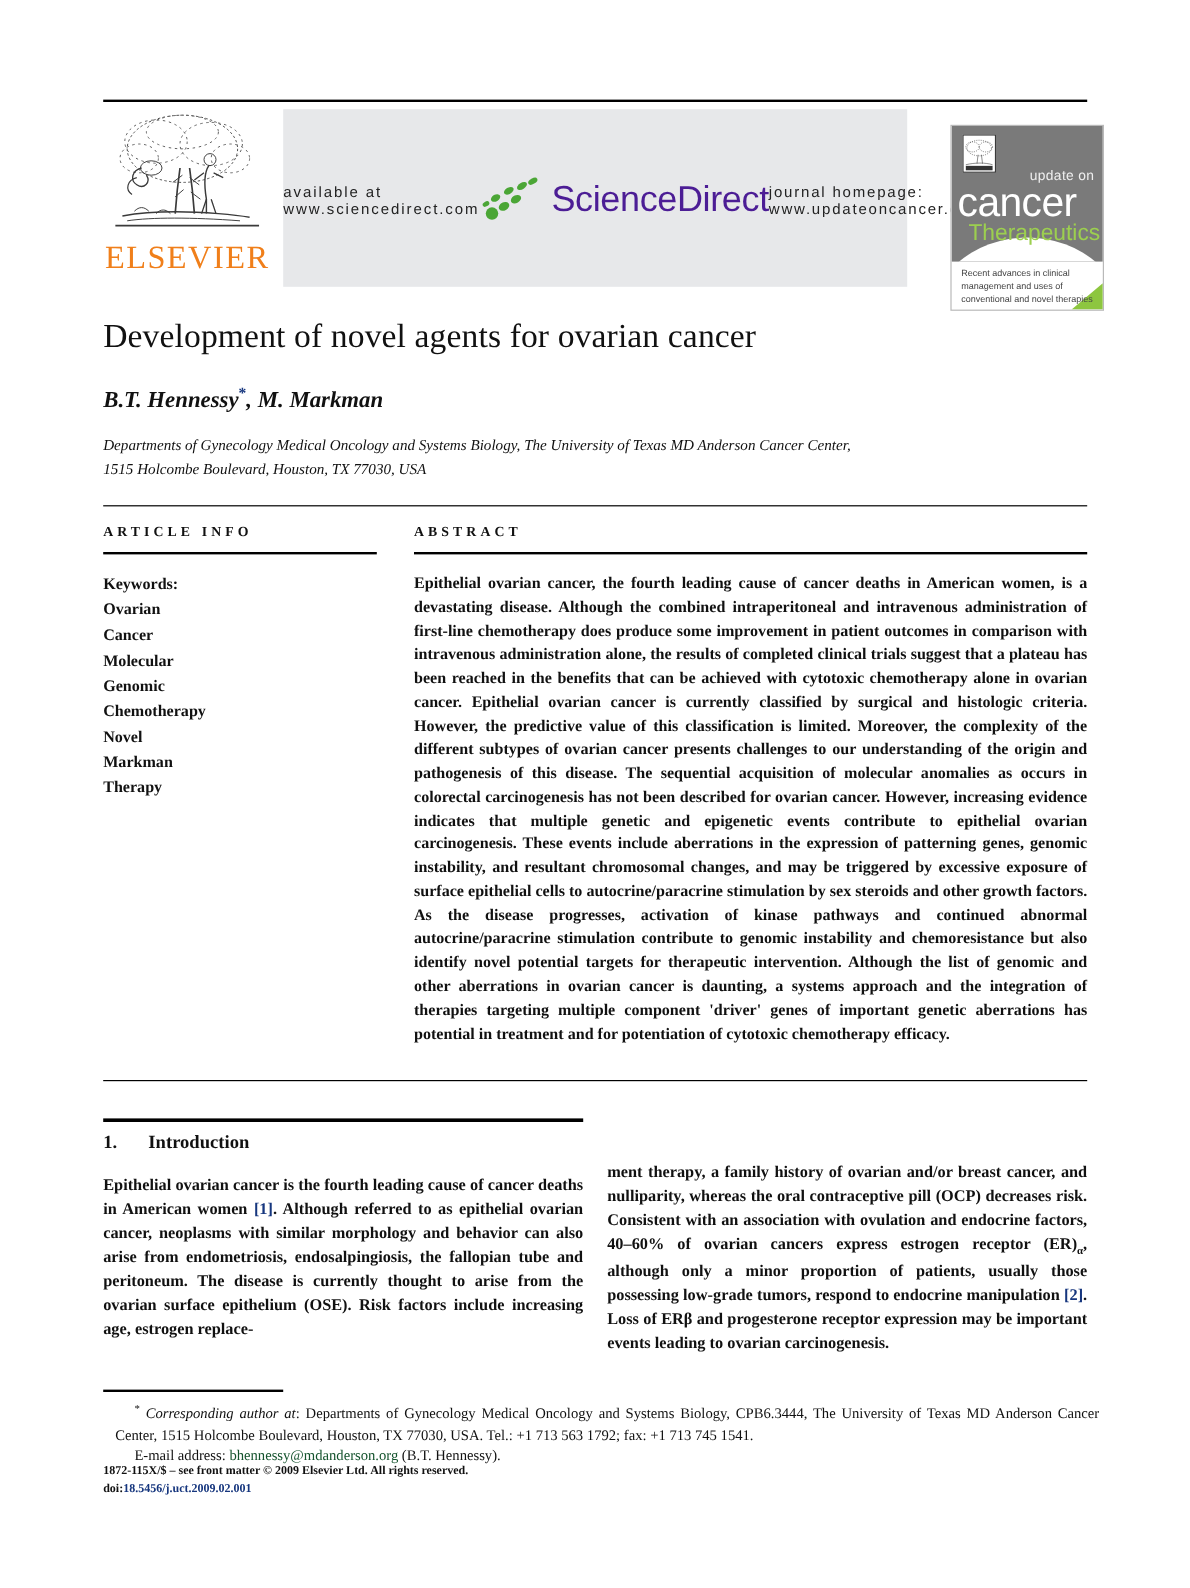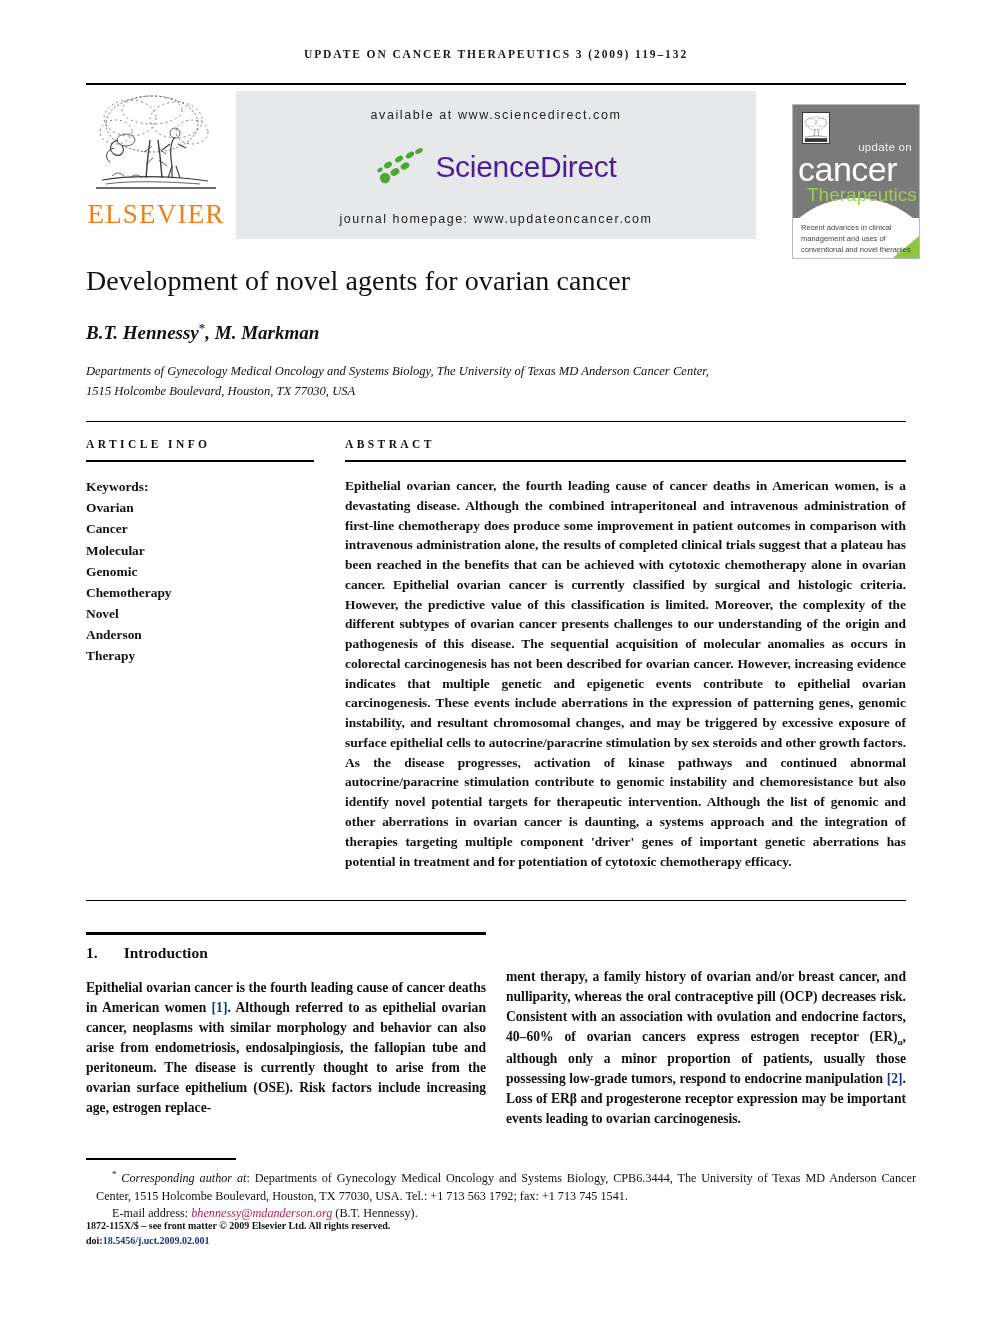--- a/index.html
+++ b/index.html
@@ -79,21 +79,21 @@
     margin-top: 1px;
   }
   .sd-banner {
     position: absolute;
     left: 150px;
     top: 3px;
     width: 520px;
     height: 148px;
     background: #e7e8ea;
     display: flex;
-    flex-direction: column;
+    flex-direction: row;
     align-items: center;
     justify-content: space-between;
     padding: 17px 0 13px 0;
     box-sizing: border-box;
   }
   .sd-available {
     font-family: "Liberation Sans", sans-serif;
     font-size: 12.5px;
     letter-spacing: 1.6px;
     color: #222;
@@ -381,40 +381,39 @@
     width: 820px;
     font-family: "Liberation Serif", serif;
     font-size: 12.2px;
     line-height: 1.45;
     color: #111;
     text-align: justify;
   }
   .footnote .fn-star { vertical-align: super; font-size: 9px; }
   .footnote .fn-ital { font-style: italic; }
   .fn-indent { display: inline-block; width: 16px; }
-  .mail-link { color: #be185d; font-style: italic; }
+  .mail-link { color: #14532d; }
   .issn-line {
     position: absolute;
     left: 86px;
     top: 1218px;
     width: 820px;
     font-family: "Liberation Serif", serif;
     font-size: 10px;
     line-height: 1.5;
     color: #111;
     font-weight: bold;
   }
   .doi-link { color: #16367e; font-weight: bold; }
 </style>
 </head>
 <body>
 
 <div class="page">
 
-  <div class="running-head">Update on Cancer Therapeutics 3 (2009) 119–132</div>
   <div class="rule-top"></div>
 
   <div class="masthead">
 
     <div class="elsevier-block">
       <svg class="elsevier-tree" viewBox="0 0 120 112">
         <rect x="0" y="0" width="120" height="112" fill="#ffffff"></rect>
         <g stroke="#3a3a3a" stroke-width="0.8" fill="none">
 
           <ellipse cx="56" cy="36" rx="46" ry="28" stroke="#4a4a4a" stroke-dasharray="2 2"></ellipse>
@@ -502,21 +501,21 @@
     <div class="col-head">ARTICLE INFO</div>
     <div class="col-rule"></div>
     <div class="kw-wrap">
       <div class="kw-label">Keywords:</div>
       <div class="kw-item">Ovarian</div>
       <div class="kw-item">Cancer</div>
       <div class="kw-item">Molecular</div>
       <div class="kw-item">Genomic</div>
       <div class="kw-item">Chemotherapy</div>
       <div class="kw-item">Novel</div>
-      <div class="kw-item">Anderson</div>
+      <div class="kw-item">Markman</div>
       <div class="kw-item">Therapy</div>
     </div>
   </div>
 
   <div class="abs-col">
     <div class="col-head">ABSTRACT</div>
     <div class="col-rule"></div>
     <div class="abstract-text">Epithelial ovarian cancer, the fourth leading cause of cancer deaths in American women, is a devastating disease. Although the combined intraperitoneal and intravenous administration of first-line chemotherapy does produce some improvement in patient outcomes in comparison with intravenous administration alone, the results of completed clinical trials suggest that a plateau has been reached in the benefits that can be achieved with cytotoxic chemotherapy alone in ovarian cancer. Epithelial ovarian cancer is currently classified by surgical and histologic criteria. However, the predictive value of this classification is limited. Moreover, the complexity of the different subtypes of ovarian cancer presents challenges to our understanding of the origin and pathogenesis of this disease. The sequential acquisition of molecular anomalies as occurs in colorectal carcinogenesis has not been described for ovarian cancer. However, increasing evidence indicates that multiple genetic and epigenetic events contribute to epithelial ovarian carcinogenesis. These events include aberrations in the expression of patterning genes, genomic instability, and resultant chromosomal changes, and may be triggered by excessive exposure of surface epithelial cells to autocrine/paracrine stimulation by sex steroids and other growth factors. As the disease progresses, activation of kinase pathways and continued abnormal autocrine/paracrine stimulation contribute to genomic instability and chemoresistance but also identify novel potential targets for therapeutic intervention. Although the list of genomic and other aberrations in ovarian cancer is daunting, a systems approach and the integration of therapies targeting multiple component 'driver' genes of important genetic aberrations has potential in treatment and for potentiation of cytotoxic chemotherapy efficacy.</div>
   </div>
 

